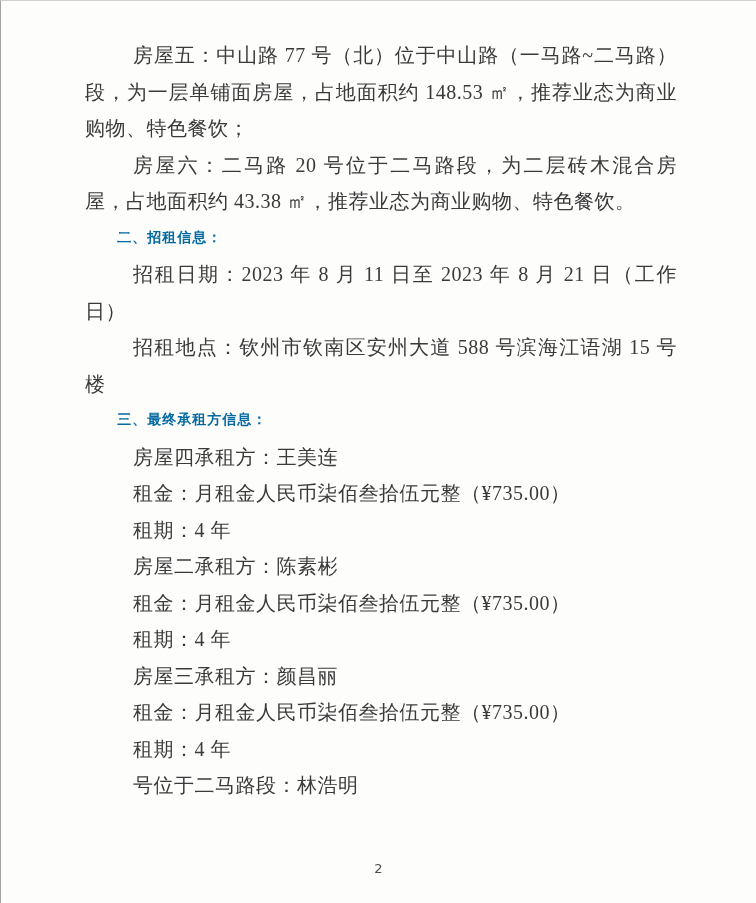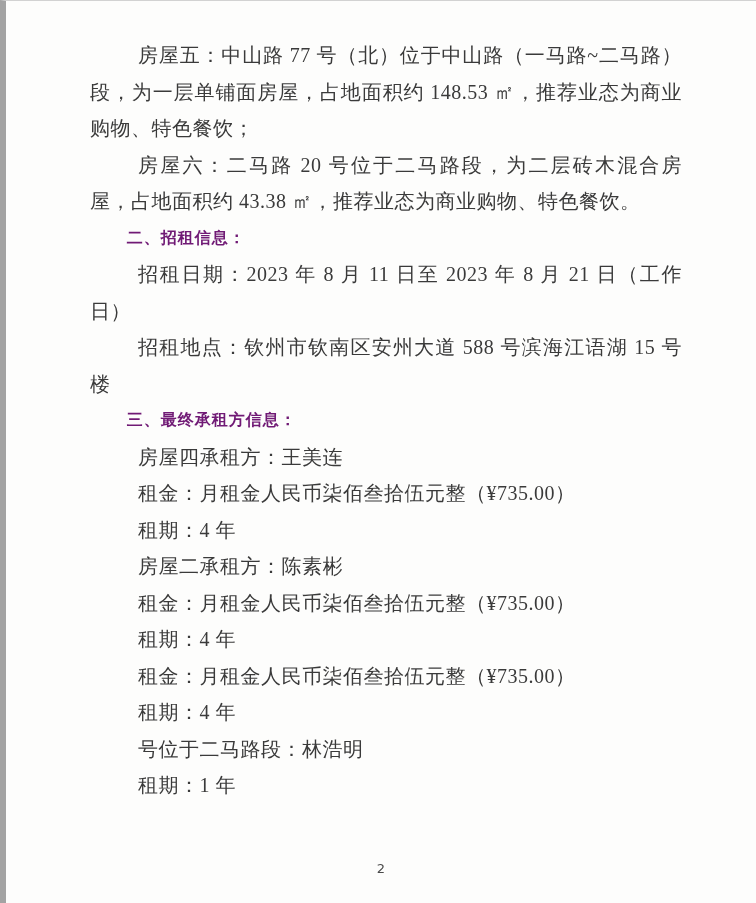--- a/index.html
+++ b/index.html
@@ -5,21 +5,21 @@
   html, body {
     margin: 0;
     padding: 0;
     background: #e8e8e8;
   }
   .page {
     position: relative;
     width: 756px;
     height: 903px;
     background: #fdfdfc;
-    border-left: 6px solid #a3a3a3;
+    border-left: 1px solid #a3a3a3;
     border-top: 1px solid #d2d2d2;
     box-sizing: border-box;
     overflow: hidden;
     font-family: "Liberation Serif", "DejaVu Serif", serif;
     color: #3a3a3a;
   }
   .content {
     position: absolute;
     top: 36px;
     left: 84px;
@@ -28,26 +28,26 @@
   .para {
     font-size: 20px;
     line-height: 36.5px;
     letter-spacing: 0.5px;
     text-align: justify;
     text-indent: 2.4em;
     color: #3a3a3a;
     word-break: normal;
   }
   .heading {
-    font-size: 16px;
+    font-size: 14px;
     line-height: 36.5px;
     letter-spacing: 1px;
     text-indent: 2.3em;
     font-weight: bold;
-    color: #701a75;
+    color: #0369a1;
     font-family: Liberation Serif, serif;
   }
   .page-number {
     position: absolute;
     top: 860px;
     left: 0;
     width: 100%;
     text-align: center;
     font-size: 13px;
     color: #4a4a4a;
@@ -79,25 +79,25 @@
       <div class="para">租期：4 年</div>
     </div>
 
     <div>
       <div class="para">房屋二承租方：陈素彬</div>
       <div class="para">租金：月租金人民币柒佰叁拾伍元整（¥735.00）</div>
       <div class="para">租期：4 年</div>
     </div>
 
     <div>
+      <div class="para">房屋三承租方：颜昌丽</div>
       <div class="para">租金：月租金人民币柒佰叁拾伍元整（¥735.00）</div>
       <div class="para">租期：4 年</div>
     </div>
 
     <div>
       <div class="para">号位于二马路段：林浩明</div>
-      <div class="para">租期：1 年</div>
     </div>
 
   </div>
 
   <div class="page-number">2</div>
 </div>
 
 </body></html>

